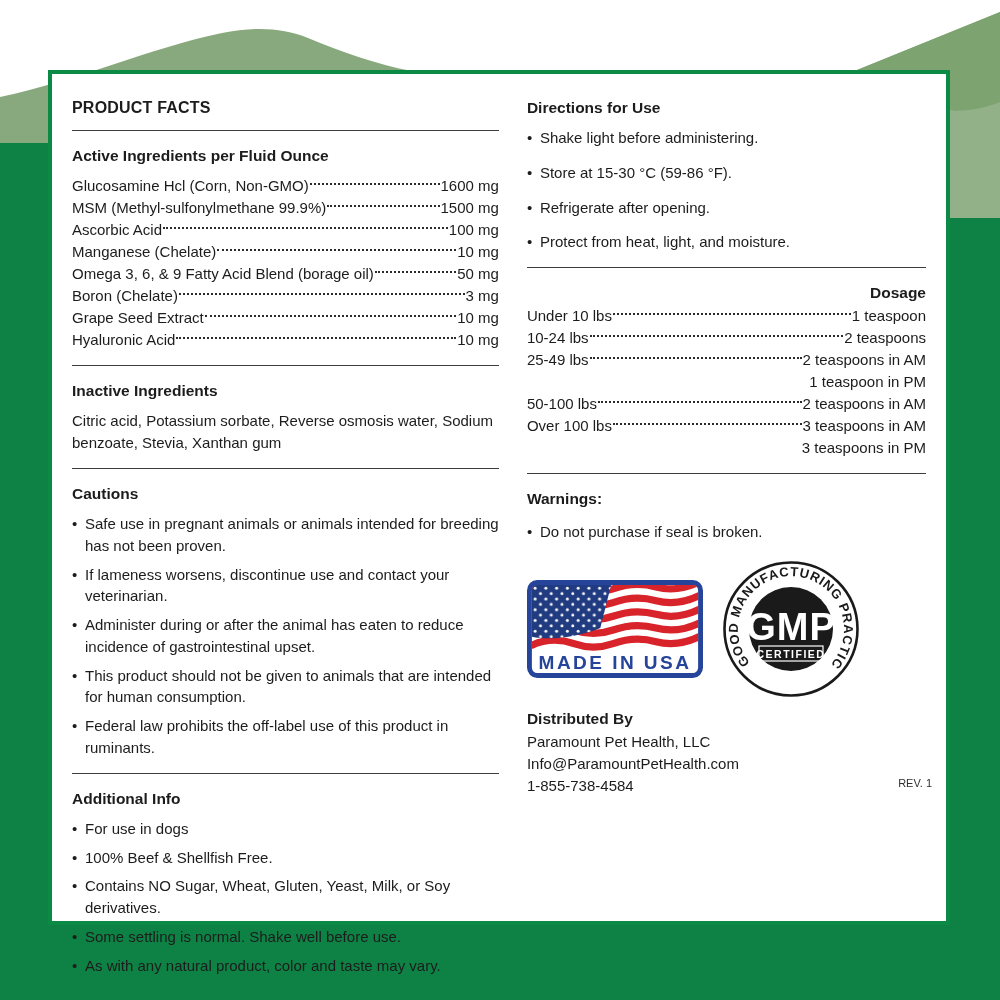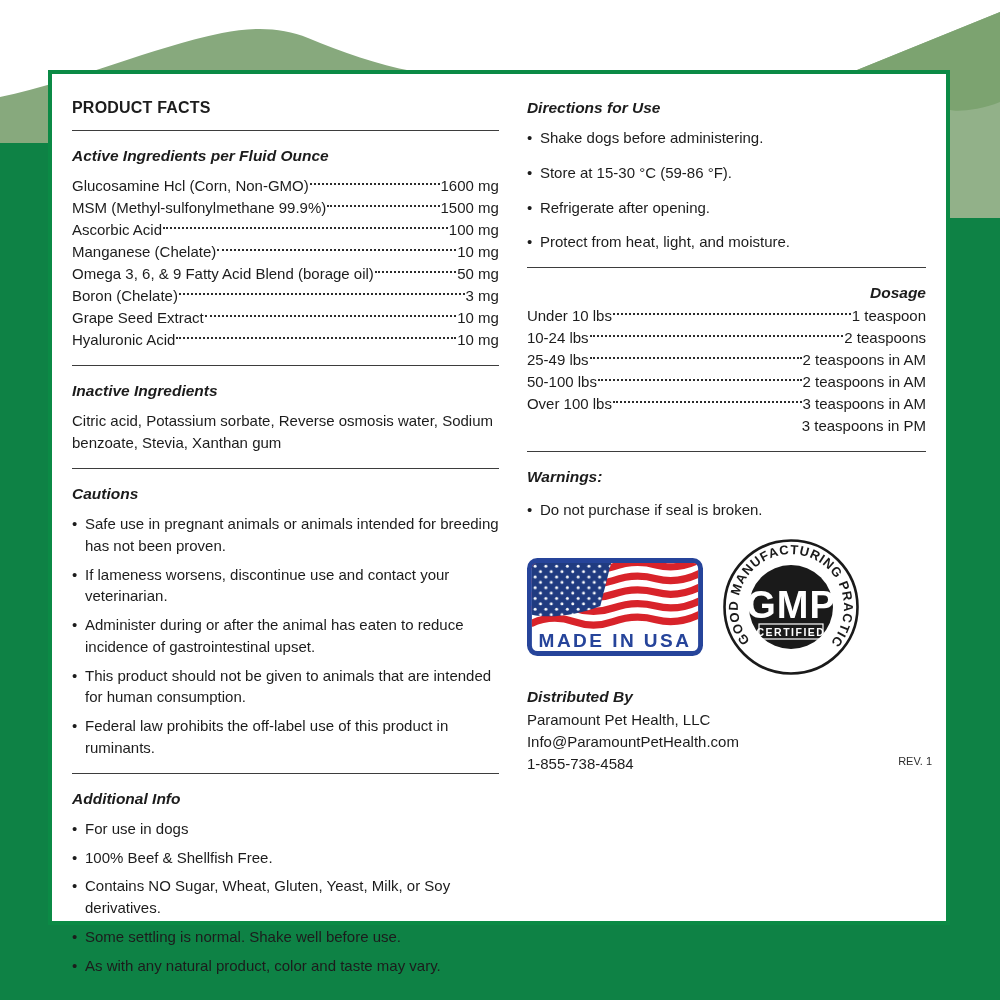--- a/index.html
+++ b/index.html
@@ -32,21 +32,21 @@
     box-sizing:border-box;background:#fff;
     border:4px solid var(--panel_border);
     display:flex;gap:28px;padding:24px 20px 0 20px;
   }
   .col{box-sizing:border-box;}
   .col-left{width:430px;}
   .col-right{width:402px;position:relative;}
 
   h1,h2{margin:0;font-size:15.5px;font-weight:bold;line-height:1.3;}
   h1{font-size:16px;margin-bottom:11px;letter-spacing:.2px;}
-  h2{margin-bottom:9px;font-style:italic;}
+  h2{margin-bottom:9px;}
   hr{border:none;border-top:1.4px solid var(--rule);margin:14px 0 15px 0;}
 
   
   .lead-row{display:flex;align-items:center;line-height:22px;white-space:nowrap;}
   .lead-row .dots{flex:1;min-width:8px;border-bottom:2px dotted #2B2B2B;margin:0 1px 4px 1px;}
   .dose-extra{text-align:right;line-height:22px;}
 
   
   ul.bullets{list-style:none;margin:0;padding:0;}
   ul.bullets li{position:relative;padding-left:13px;margin-bottom:7px;line-height:1.45;}
@@ -176,21 +176,21 @@
           <li>As with any natural product, color and taste may vary.</li>
         </ul>
     </section>
   </div>
 
   <div class="col col-right">
     <section>
       <h2>Directions for Use</h2>
       <ul class="bullets spread">
 
-          <li>Shake dogs before administering.</li>
+          <li>Shake light before administering.</li>
 
           <li>Store at 15-30 °C (59-86 °F).</li>
 
           <li>Refrigerate after opening.</li>
 
           <li>Protect from heat, light, and moisture.</li>
         </ul>
     </section>
     <hr>
 
@@ -215,20 +215,21 @@
             </div>
 
           </div>
 
           <div>
             <div class="lead-row">
               <span>25-49 lbs</span>
               <span class="dots"></span>
               <span>2 teaspoons in AM</span>
             </div>
+            <div class="dose-extra">1 teaspoon in PM</div>
           </div>
 
           <div>
             <div class="lead-row">
               <span>50-100 lbs</span>
               <span class="dots"></span>
               <span>2 teaspoons in AM</span>
             </div>
           </div>
 

